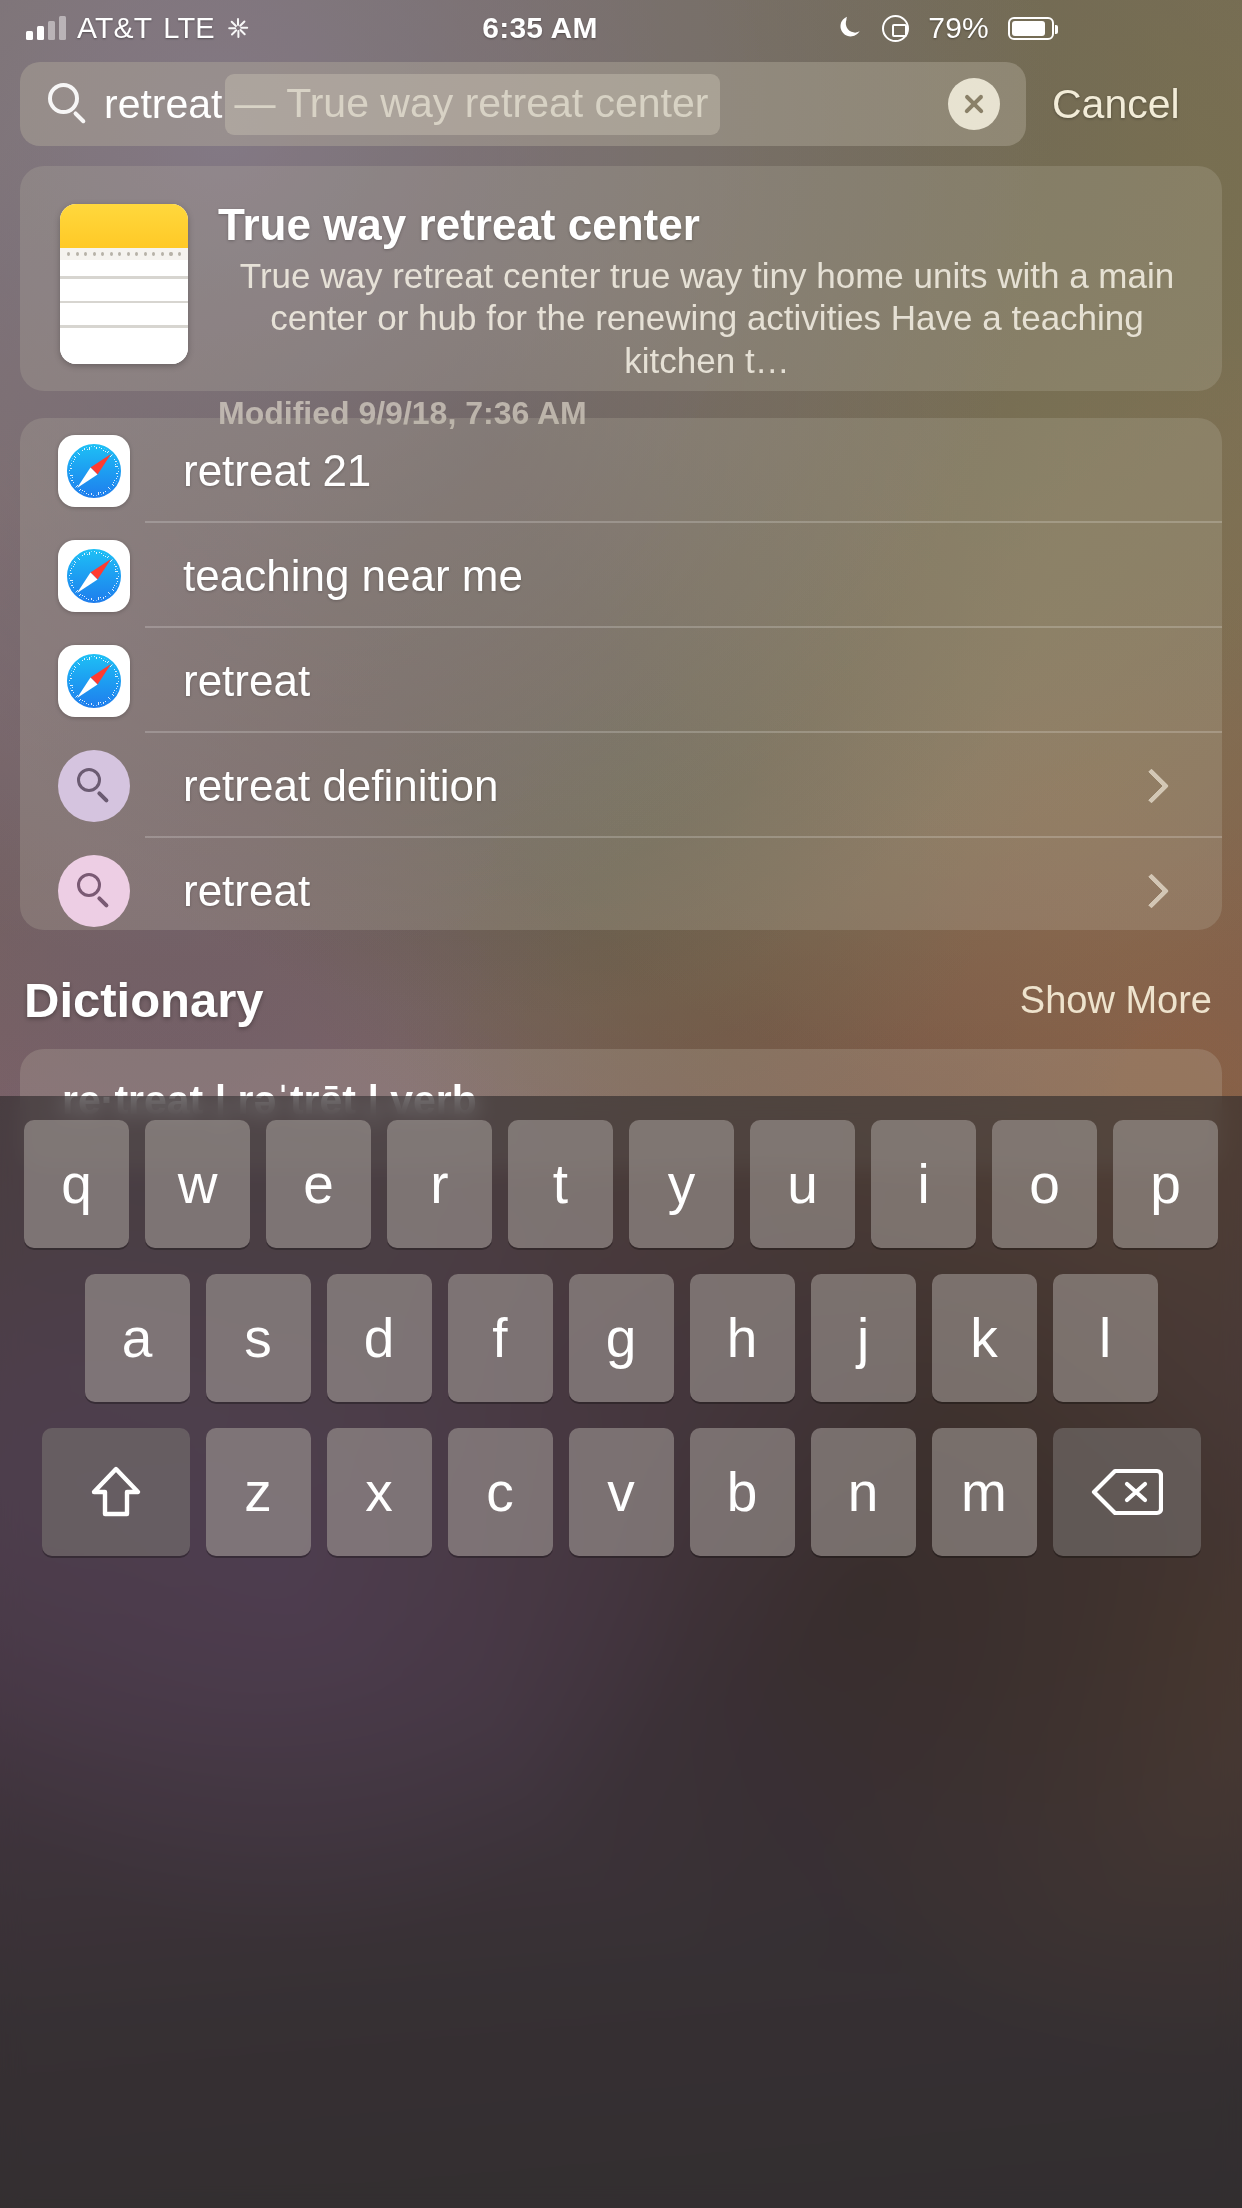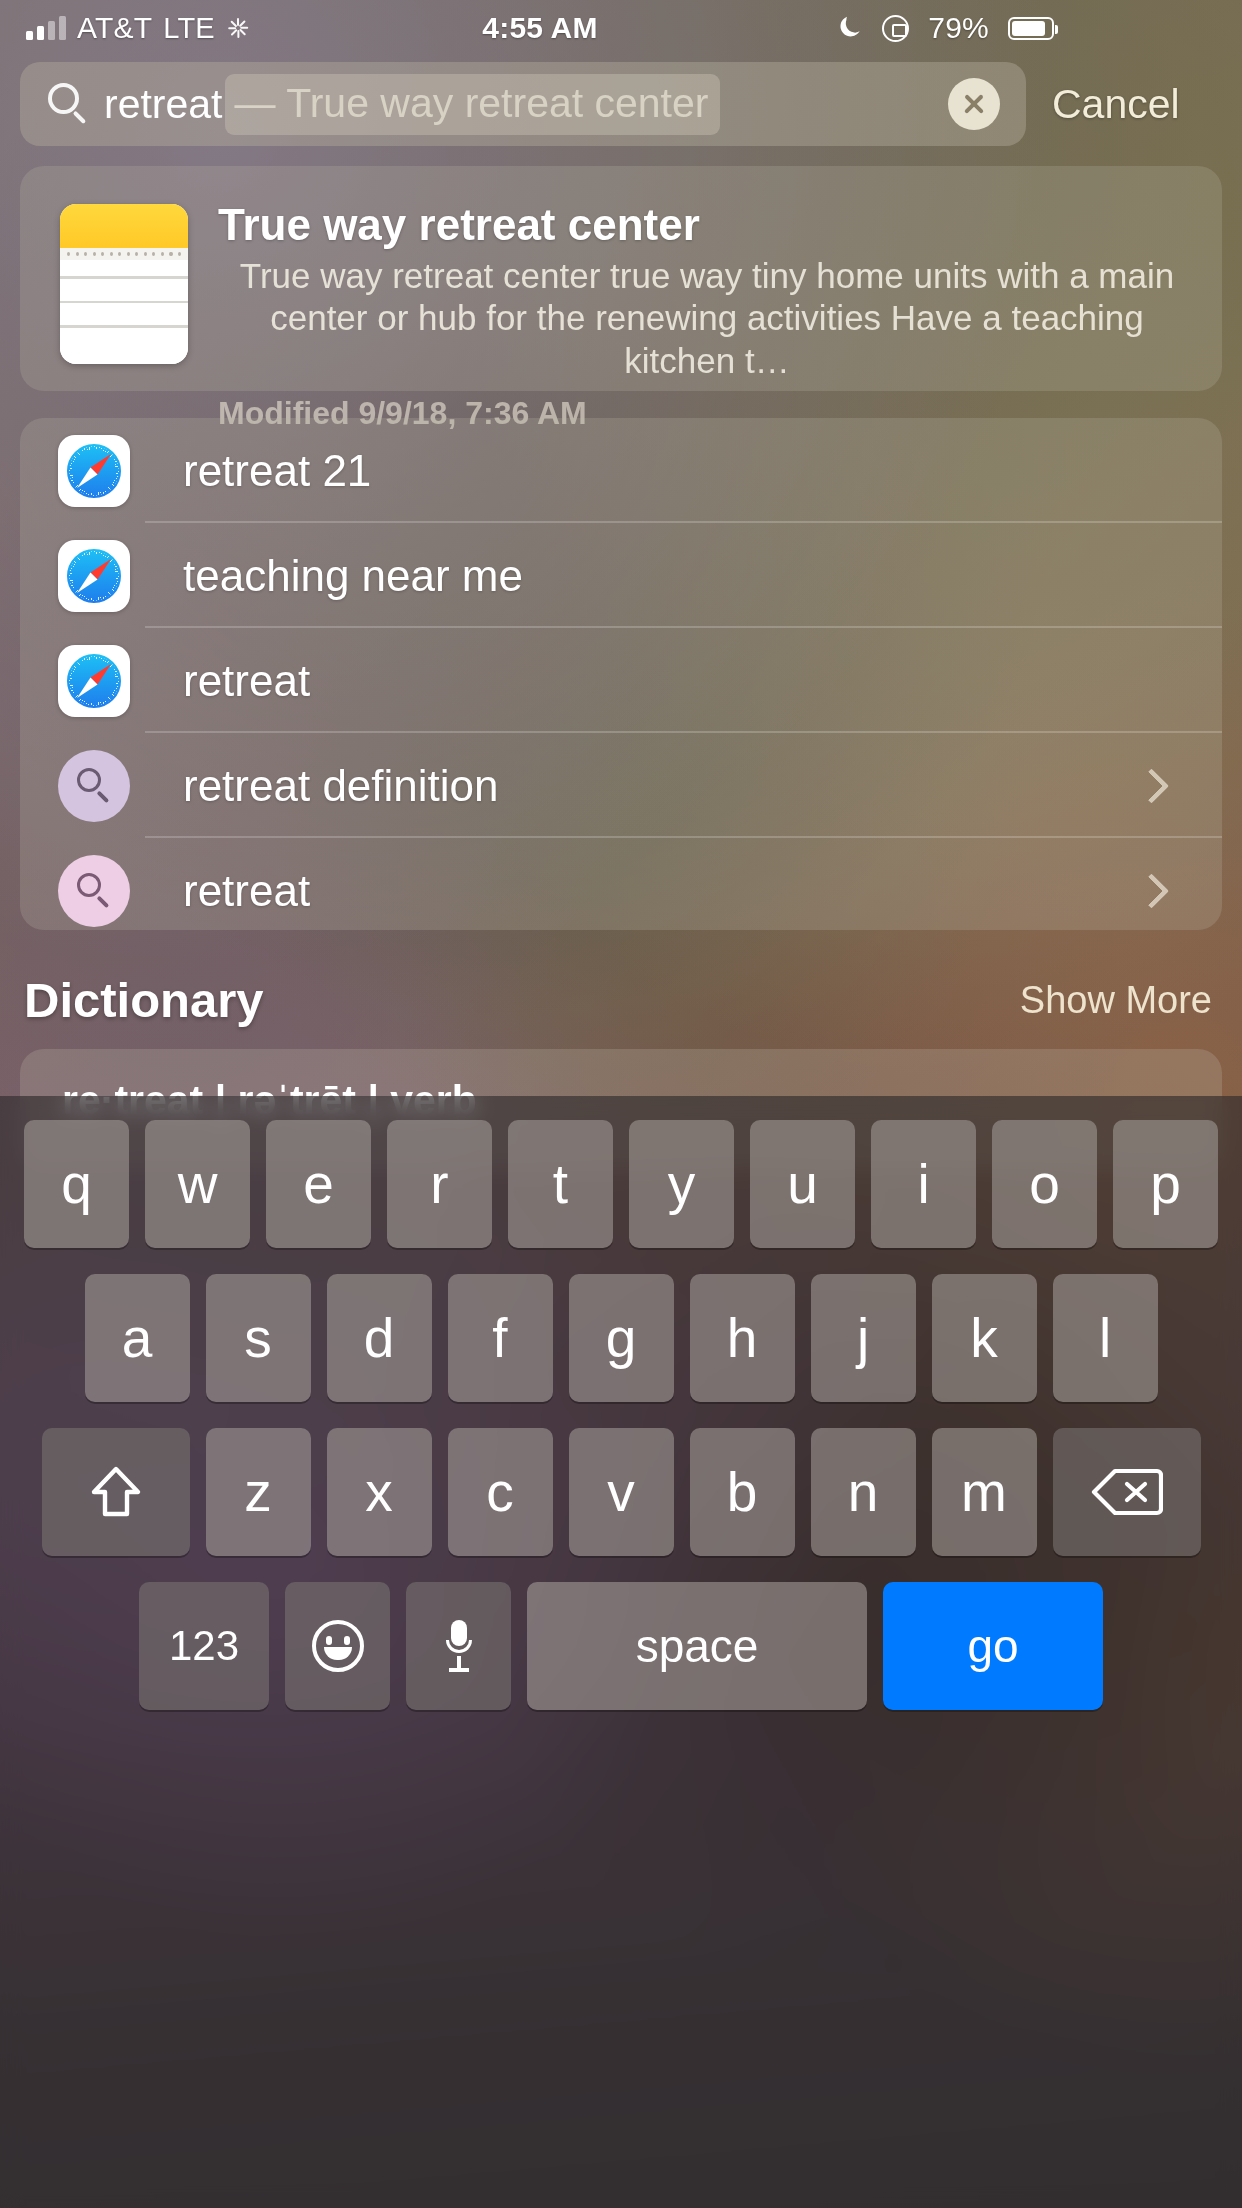--- a/index.html
+++ b/index.html
@@ -263,21 +263,21 @@
       <i style="transform:rotate(0deg)"></i>
         <i style="transform:rotate(45deg)"></i>
         <i style="transform:rotate(90deg)"></i>
       <i style="transform:rotate(135deg)"></i>
         <i style="transform:rotate(180deg)"></i>
         <i style="transform:rotate(225deg)"></i>
       <i style="transform:rotate(270deg)"></i>
         <i style="transform:rotate(315deg)"></i>
     </span>
   </div>
-  <div class="sb-center">4:55 AM</div>
+  <div class="sb-center">6:35 AM</div>
   <div class="sb-right">
     <svg width="28" height="28" viewBox="0 0 28 28">
       <path d="M21 18.6A9.4 9.4 0 0 1 11.4 6c0-1.2.2-2.3.6-3.3A10.2 10.2 0 1 0 24.7 17a9.2 9.2 0 0 1-3.7 1.6z" fill="#fff"></path>
     </svg>
     <span class="lock-rot"></span>
     <span class="battery-pct">79%</span>
     <span class="battery">
         <i></i>
       </span>
   </div>
@@ -449,34 +449,14 @@
     <div class="key">n</div>
     <div class="key">m</div>
     <div class="key dark wide">
       <svg width="72" height="52" viewBox="0 0 72 52">
         <path d="M24 5 H66 A4 4 0 0 1 70 9 V43 A4 4 0 0 1 66 47 H24 L3 26 Z" fill="none" stroke="#fff" stroke-width="4.2" stroke-linejoin="round"></path>
         <path d="M36 18 L54 34 M54 18 L36 34" stroke="#fff" stroke-width="4.2" stroke-linecap="round"></path>
       </svg>
     </div>
   </div>
 
-  <div class="kb-row r4">
-    <div class="key dark num">123</div>
-    <div class="key dark emoji">
-      <span class="face">
-          <i class="l"></i>
-          <i class="r"></i>
-          <b></b>
-        </span>
-    </div>
-    <div class="key dark mic">
-      <span class="micicon">
-          <i></i>
-          <u></u>
-          <b></b>
-          <s></s>
-        </span>
-    </div>
-    <div class="key space">space</div>
-    <div class="key go">go</div>
-  </div>
 
 </div>
 
 </body></html>

